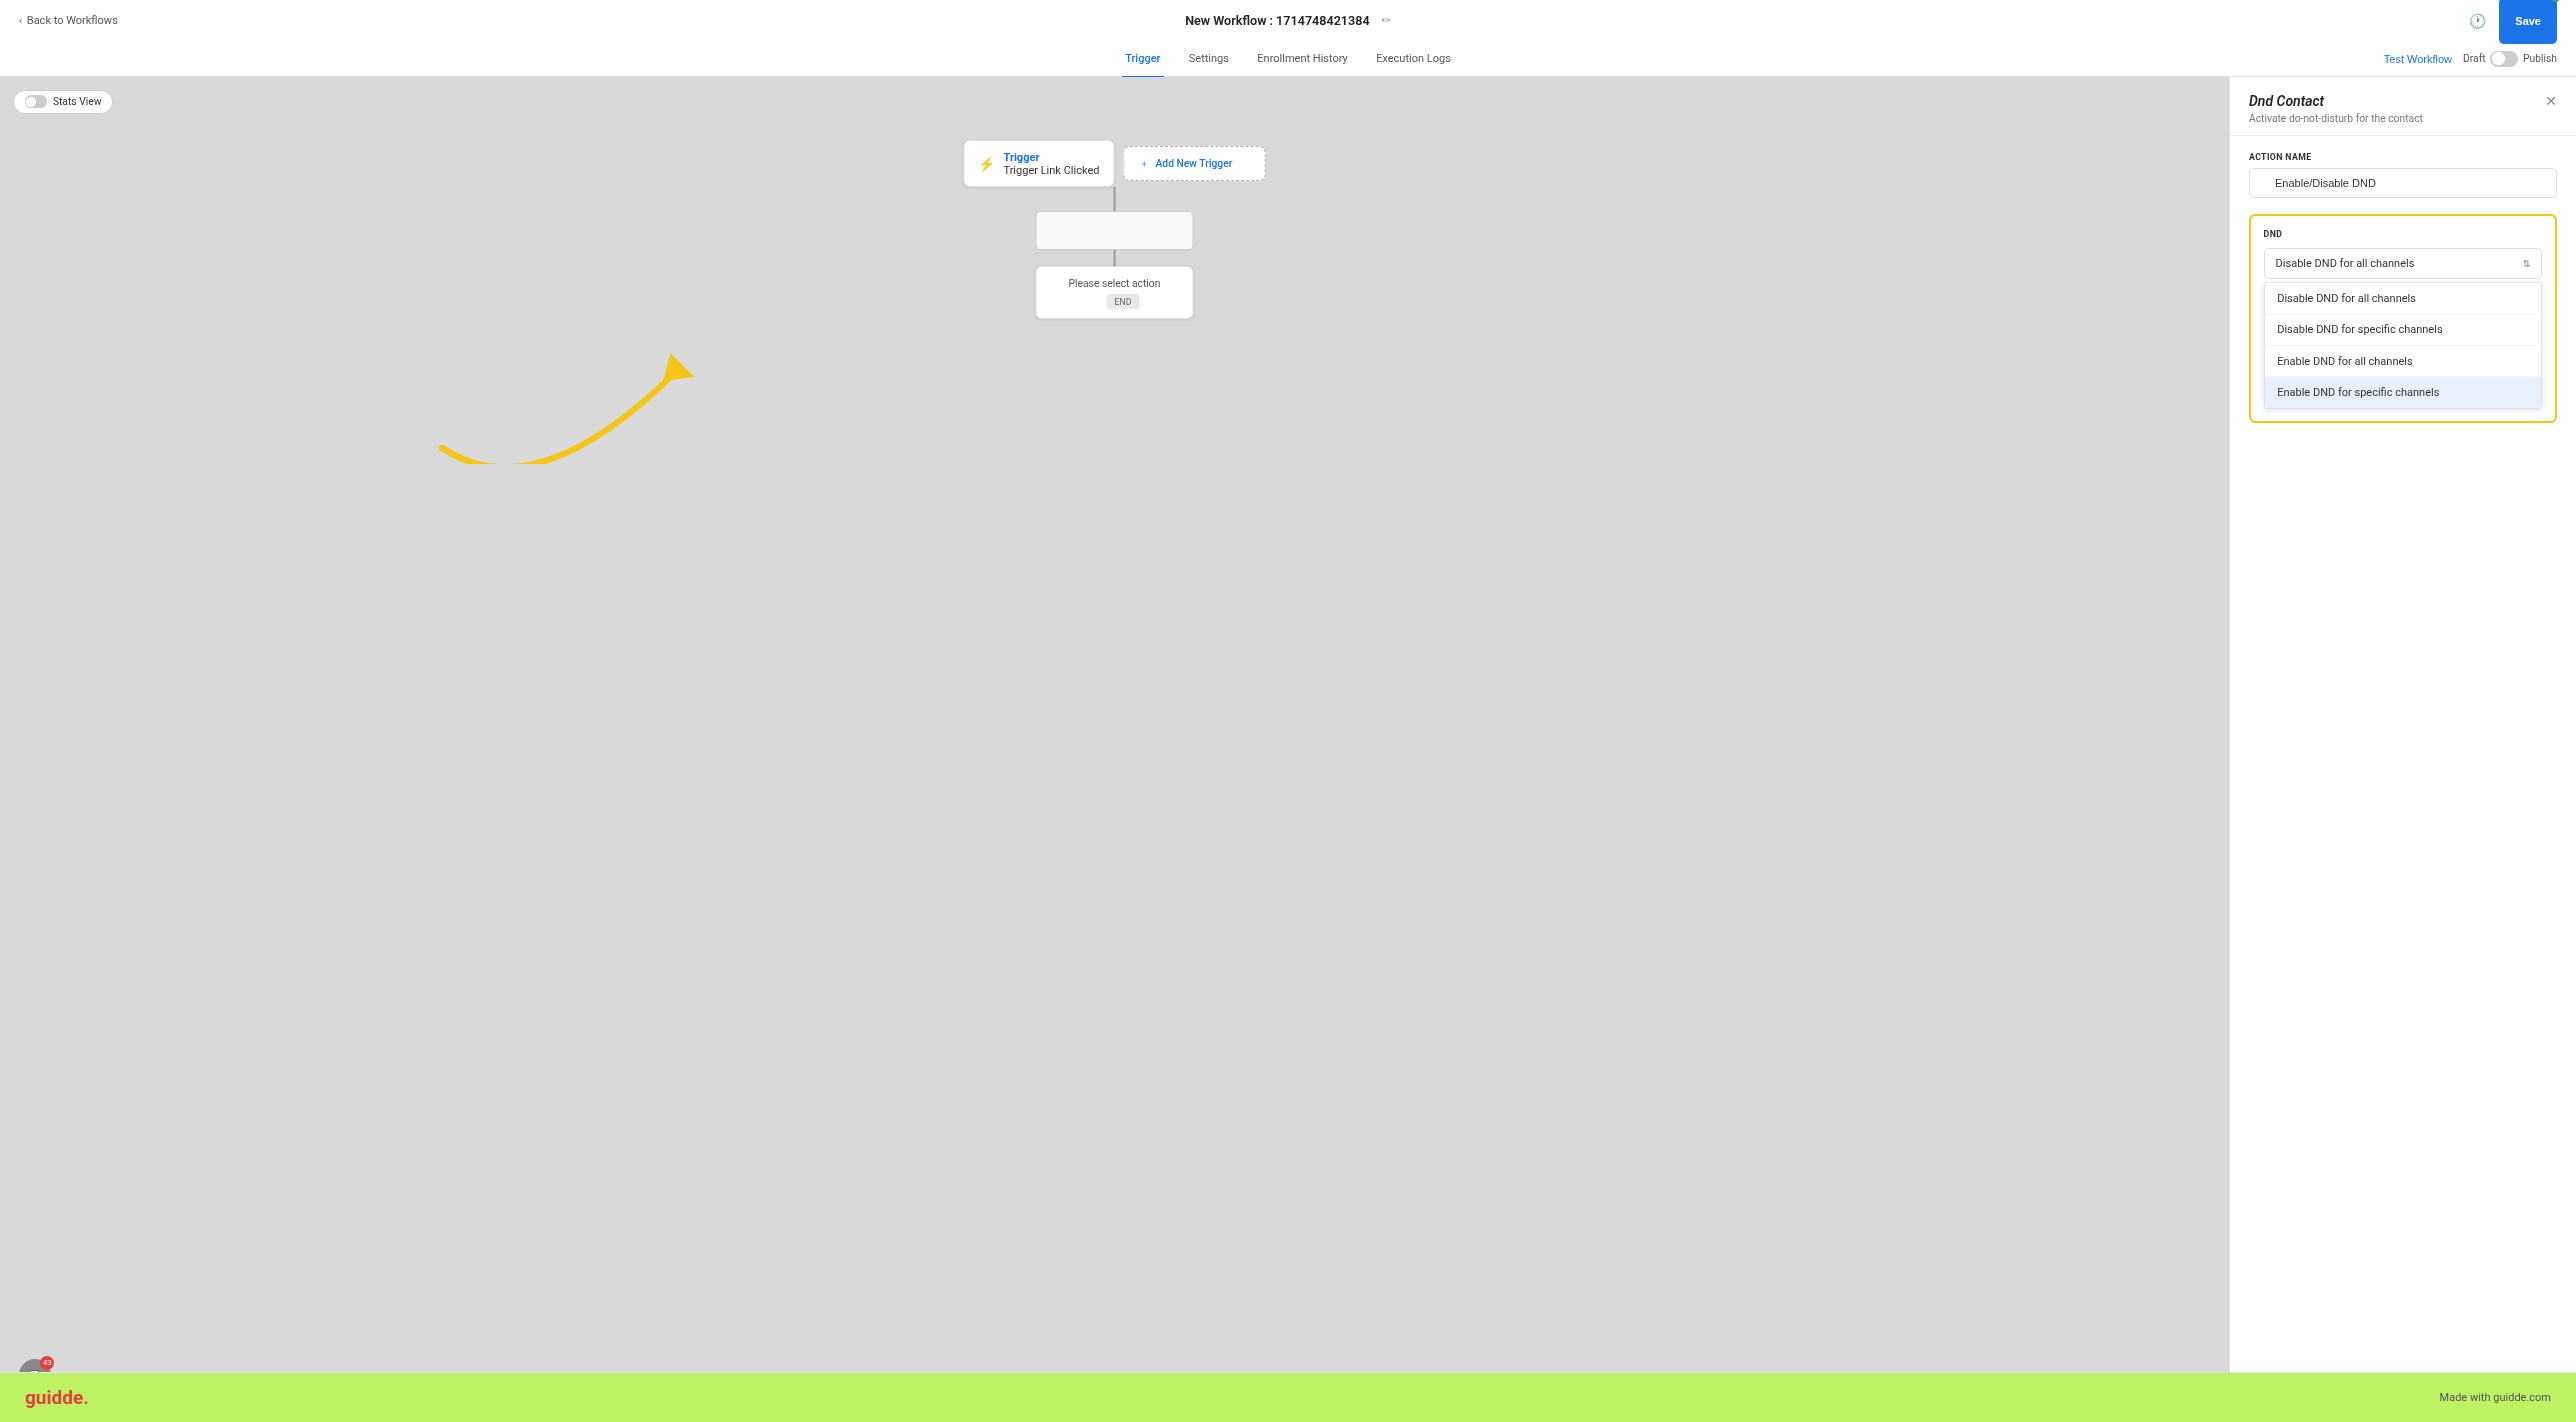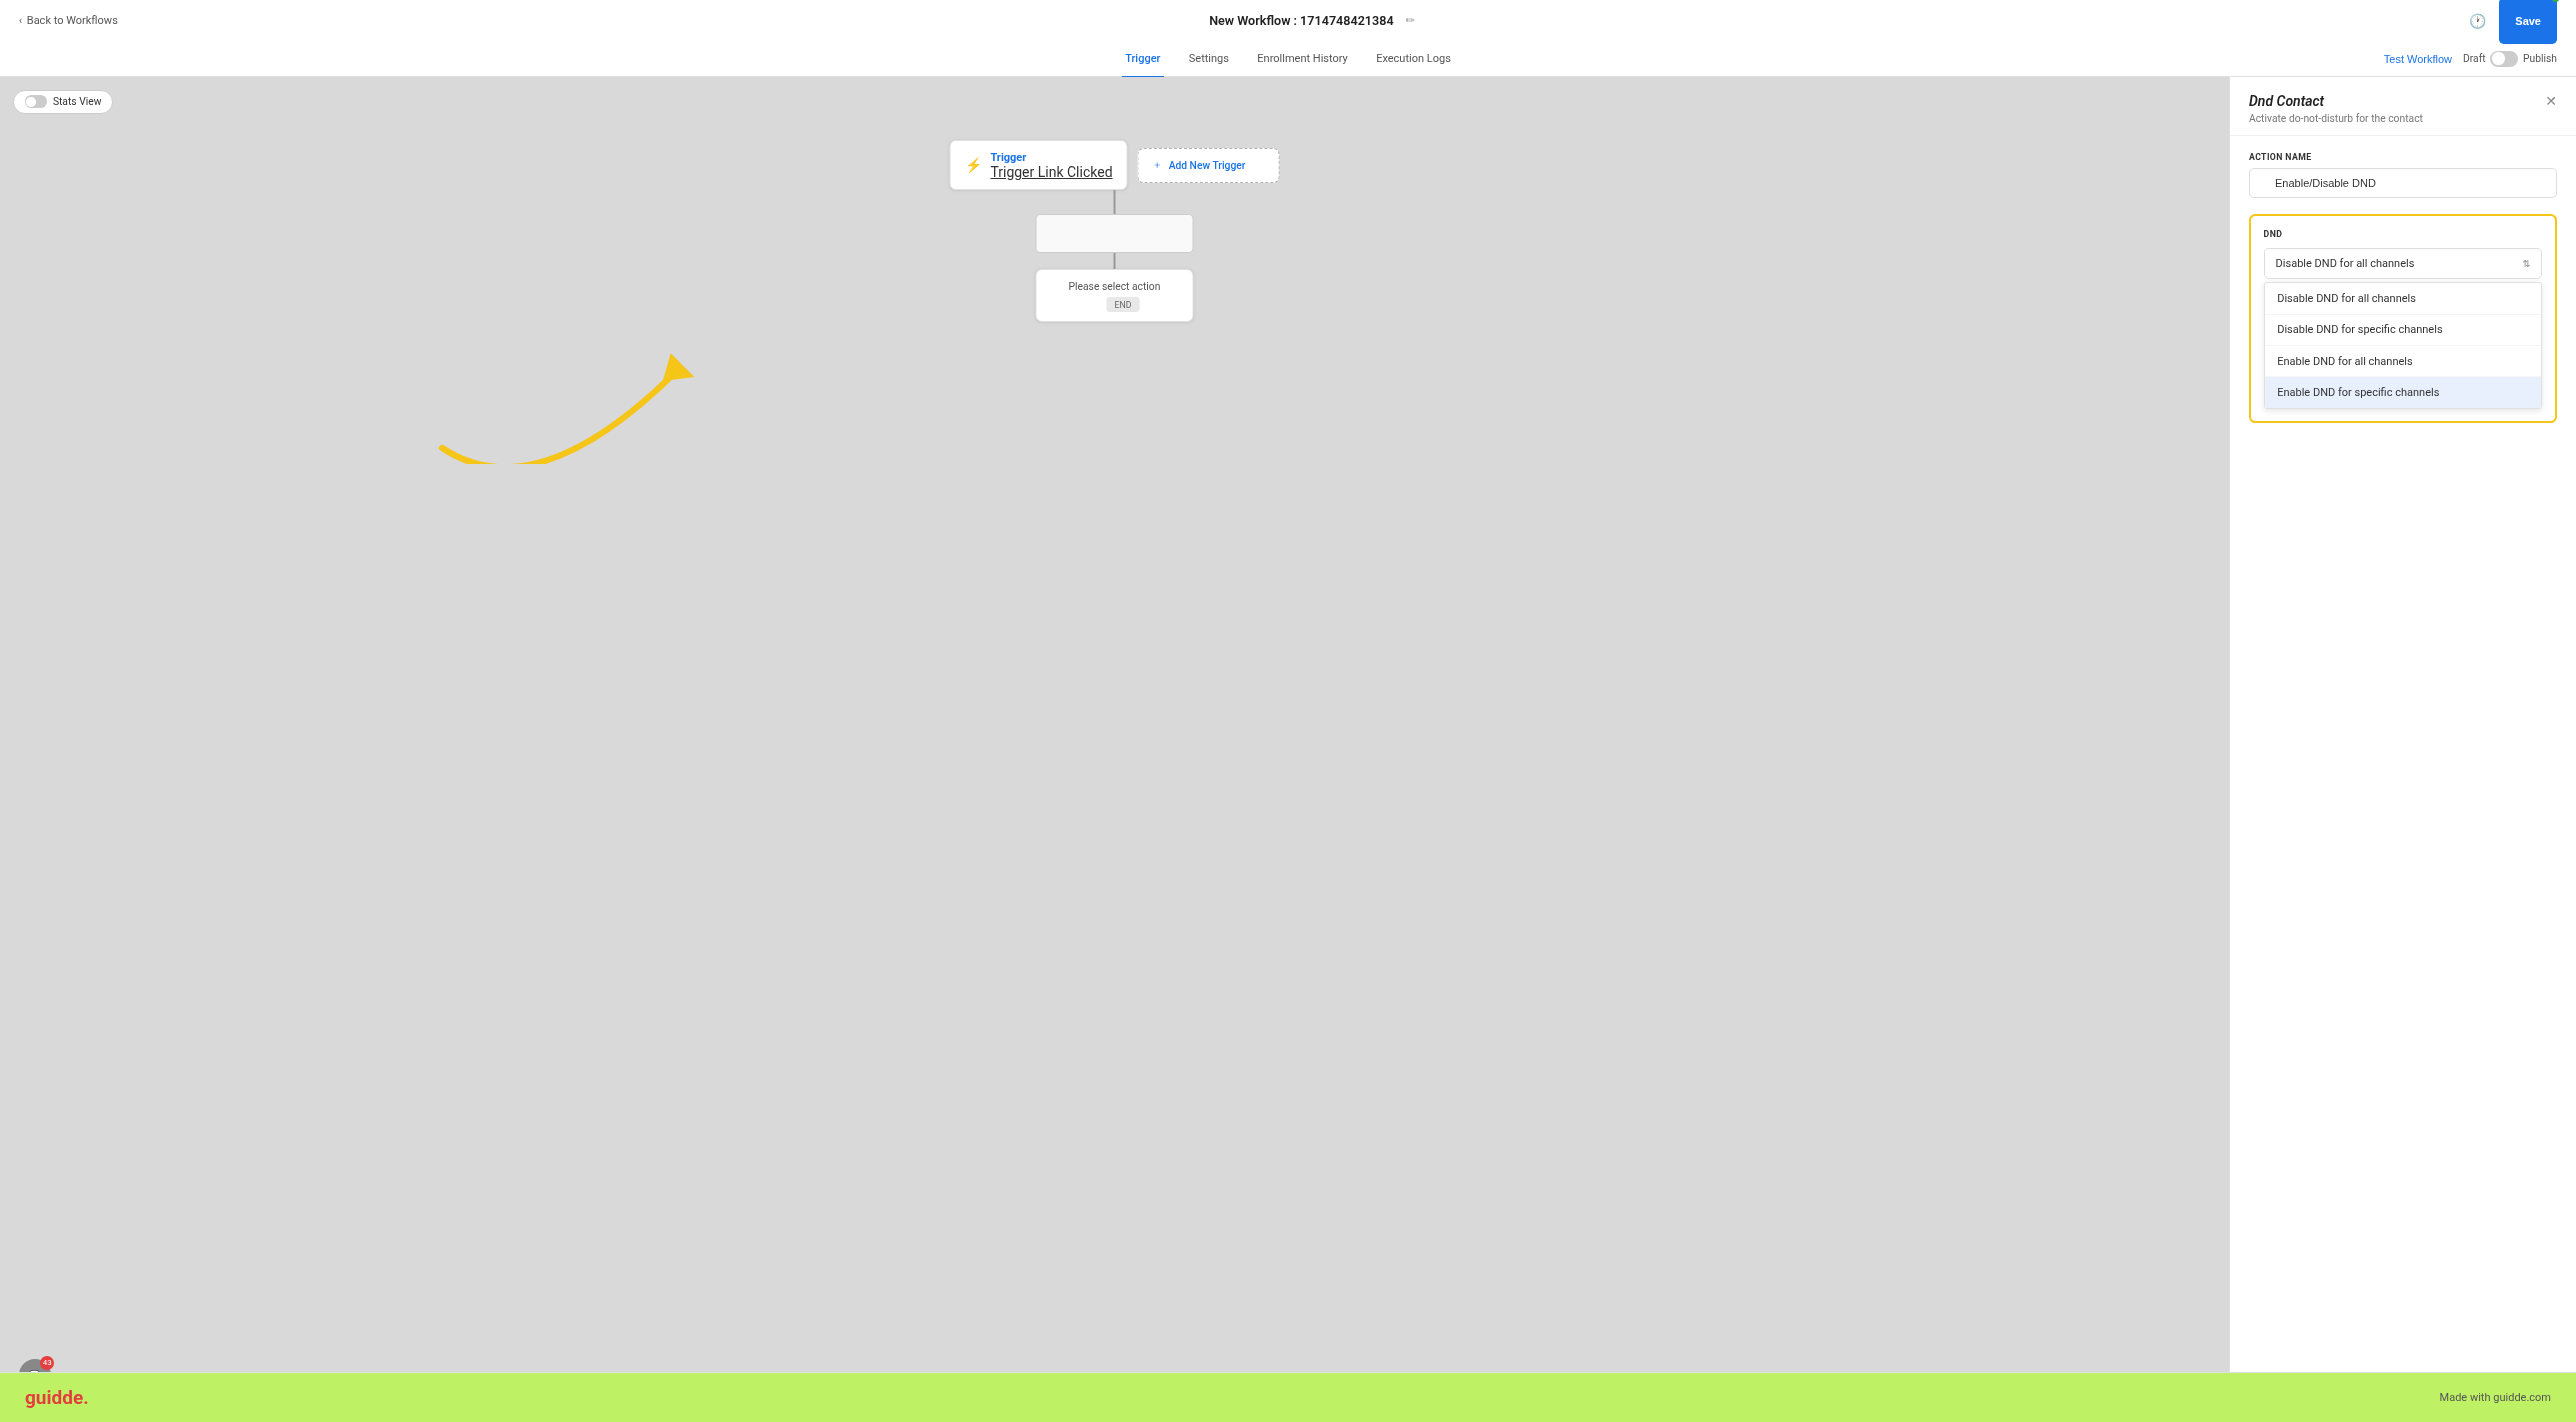--- a/index.html
+++ b/index.html
@@ -177,21 +177,21 @@
       padding: 9.5px 14px;
       display: flex;
       align-items: center;
       gap: 8px;
       min-width: 142px;
       cursor: pointer;
       box-shadow: 0 0.8px 3.2px rgba(0,0,0,0.08);
     }
     .trigger-node .trigger-icon { color: #1a73e8; font-size: 14px; }
     .trigger-node .trigger-label { font-size: 11px; color: #1a73e8; font-weight: 700; }
-    .trigger-node .trigger-name { font-size: 14px; color: #333; text-decoration: underline; }
+    .trigger-node .trigger-name { font-size: 11px; color: #333; }
     .add-trigger-node {
       background: #fff;
       border: 1.2px dashed #b0b0b0;
       border-radius: 6.3px;
       padding: 9.5px 14px;
       display: flex;
       align-items: center;
       gap: 6.3px;
       min-width: 142px;
       cursor: pointer;
@@ -405,21 +405,21 @@
 <body>
 
 <div class="top-header">
   <div class="header-line1">
 
     <a class="back-link">
       <span class="chevron">‹</span>
       <span>Back to Workflows</span>
     </a>
 
-    <div style="position:absolute; left:50%; transform:translateX(-50%); display:flex; align-items:center; gap:12px;margin-left:24px;">
+    <div style="position:absolute; left:50%; transform:translateX(-50%); display:flex; align-items:center; gap:12px;">
       <span class="workflow-title">New Workflow : 1714748421384</span>
       <span class="edit-icon">✏</span>
     </div>
 
     <div class="header-right" style="margin-left:auto;">
       <span class="history-icon">🕐</span>
       <button class="save-btn">Save</button>
     </div>
   </div>
 

